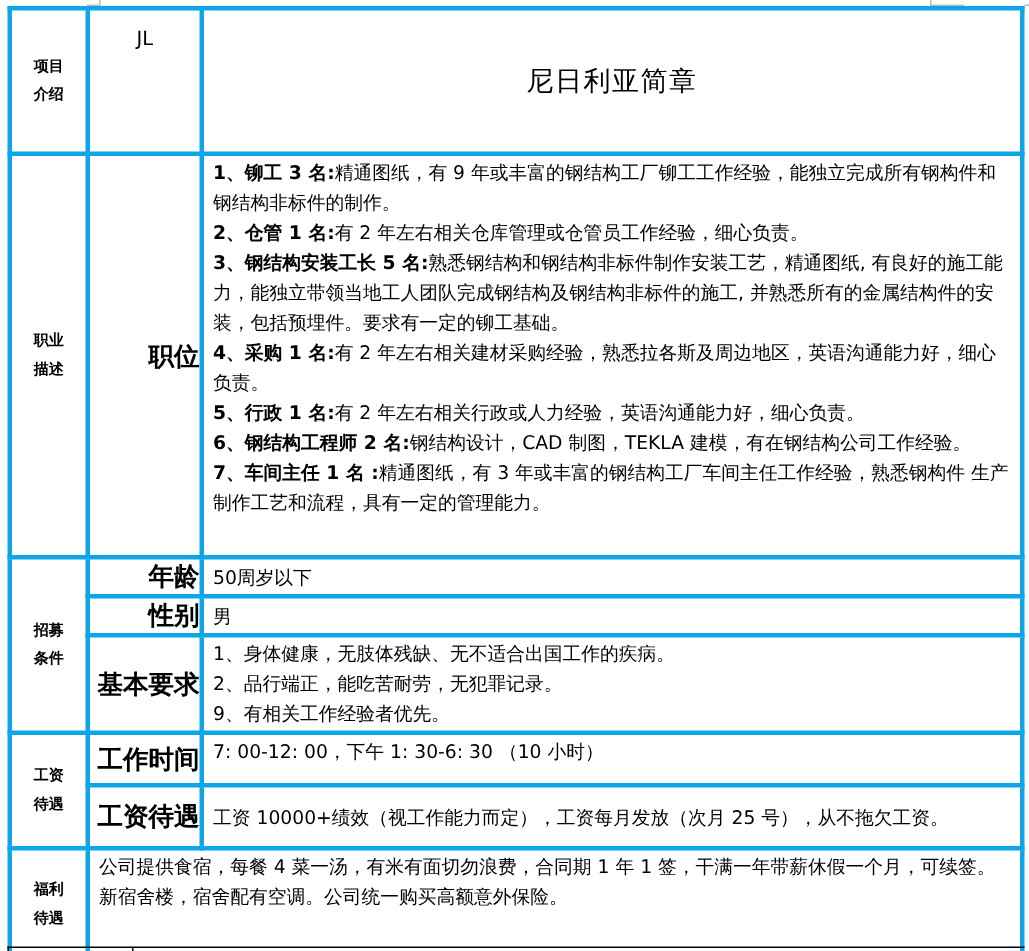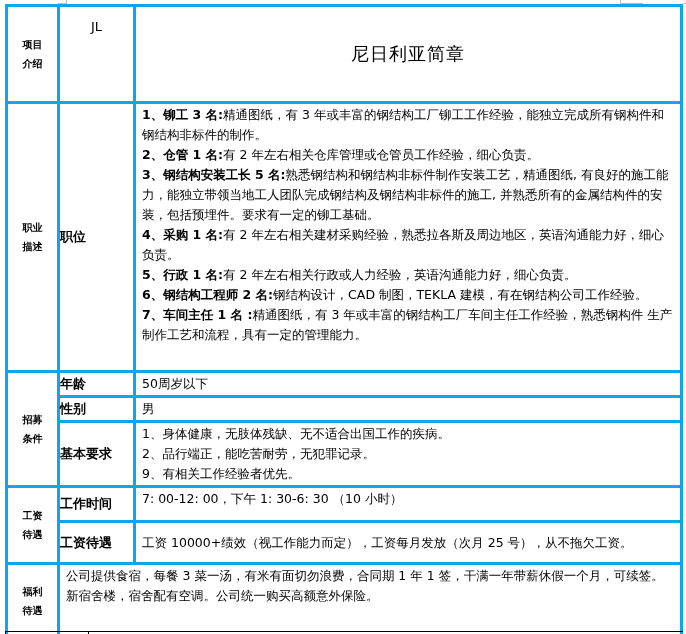--- a/index.html
+++ b/index.html
@@ -11,21 +11,21 @@
   .mark.tr { left:620px; top:0; width:22px; height:3px; border-left-width:1px; border-bottom-width:1px; }
   .mark.trr { left:683px; top:0; width:3px; height:3px; border-bottom-width:1px; }
 
   table.doc { position:absolute; left:5px; top:4px; width:677px; border-collapse:collapse; table-layout:fixed; }
   table.doc td { border:3px solid #0ea5e9; vertical-align:middle; padding:0; }
   .c1 { width:52px; }
   .c2 { width:76px; }
   .c3 { width:547px; }
 
   .section-label { text-align:center; font-weight:bold; font-size:10px; line-height:19px; }
-  .sub-label { text-align:left; font-weight:bold; font-size:13px; }
+  .sub-label { text-align:right; font-weight:bold; font-size:17px; }
   .jl-cell { vertical-align:top !important; text-align:center; font-size:13px; padding-top:12px !important; }
   .title-cell { text-align:center; font-size:18px; letter-spacing:1px; }
   .desc { font-size:12.5px; line-height:20px; padding:1px 4px 1px 6px !important; vertical-align:top !important; }
   .desc p { margin:0; }
   .desc b { font-weight:bold; }
   .val { font-size:12.5px; line-height:20px; padding:1px 4px 1px 6px !important; }
   .val.top { vertical-align:top !important; }
   .val p { margin:0; }
 
   .bottom-row { position:absolute; left:5px; top:631px; width:677px; height:10px; border-left:1px solid #000; border-top:1px solid #000; }
@@ -63,21 +63,21 @@
 
   <tr style="height:269px;">
     <td class="section-label">
       <span style="white-space:pre-line;">职业
 描述</span>
     </td>
     <td class="sub-label">
       <span>职位</span>
     </td>
     <td class="desc">
-      <p><b>1、铆工 3 名:</b><span>精通图纸，有 3 年或丰富的钢结构工厂铆工工作经验，能独立完成所有钢构件和钢结构非标件的制作。</span></p>
+      <p><b>1、铆工 3 名:</b><span>精通图纸，有 9 年或丰富的钢结构工厂铆工工作经验，能独立完成所有钢构件和钢结构非标件的制作。</span></p>
       <p><b>2、仓管 1 名:</b><span>有 2 年左右相关仓库管理或仓管员工作经验，细心负责。</span></p>
       <p><b>3、钢结构安装工长 5 名:</b><span>熟悉钢结构和钢结构非标件制作安装工艺，精通图纸, 有良好的施工能力，能独立带领当地工人团队完成钢结构及钢结构非标件的施工, 并熟悉所有的金属结构件的安装，包括预埋件。要求有一定的铆工基础。</span></p>
       <p><b>4、采购 1 名:</b><span>有 2 年左右相关建材采购经验，熟悉拉各斯及周边地区，英语沟通能力好，细心负责。</span></p>
       <p><b>5、行政 1 名:</b><span>有 2 年左右相关行政或人力经验，英语沟通能力好，细心负责。</span></p>
       <p><b>6、钢结构工程师 2 名:</b><span>钢结构设计，CAD 制图，TEKLA 建模，有在钢结构公司工作经验。</span></p>
       <p><b>7、车间主任 1 名 :</b><span>精通图纸，有 3 年或丰富的钢结构工厂车间主任工作经验，熟悉钢构件 生产制作工艺和流程，具有一定的管理能力。</span></p>
     </td>
   </tr>
 
   <tr style="height:23px;">
@@ -131,21 +131,21 @@
       <span>工资 10000+绩效（视工作能力而定），工资每月发放（次月 25 号），从不拖欠工资。</span>
     </td>
   </tr>
 
   <tr style="height:75px;">
     <td class="section-label">
       <span style="white-space:pre-line;">福利
 待遇</span>
     </td>
     <td class="val top" colspan="2">
-      <span>公司提供食宿，每餐 3 菜一汤，有米有面切勿浪费，合同期 1 年 1 签，干满一年带薪休假一个月，可续签。 新宿舍楼，宿舍配有空调。公司统一购买高额意外保险。</span>
+      <span>公司提供食宿，每餐 4 菜一汤，有米有面切勿浪费，合同期 1 年 1 签，干满一年带薪休假一个月，可续签。 新宿舍楼，宿舍配有空调。公司统一购买高额意外保险。</span>
     </td>
   </tr>
 </tbody>
   </table>
 
 <div class="bottom-row">
   <div class="div"></div>
 </div>
 
 </body></html>

